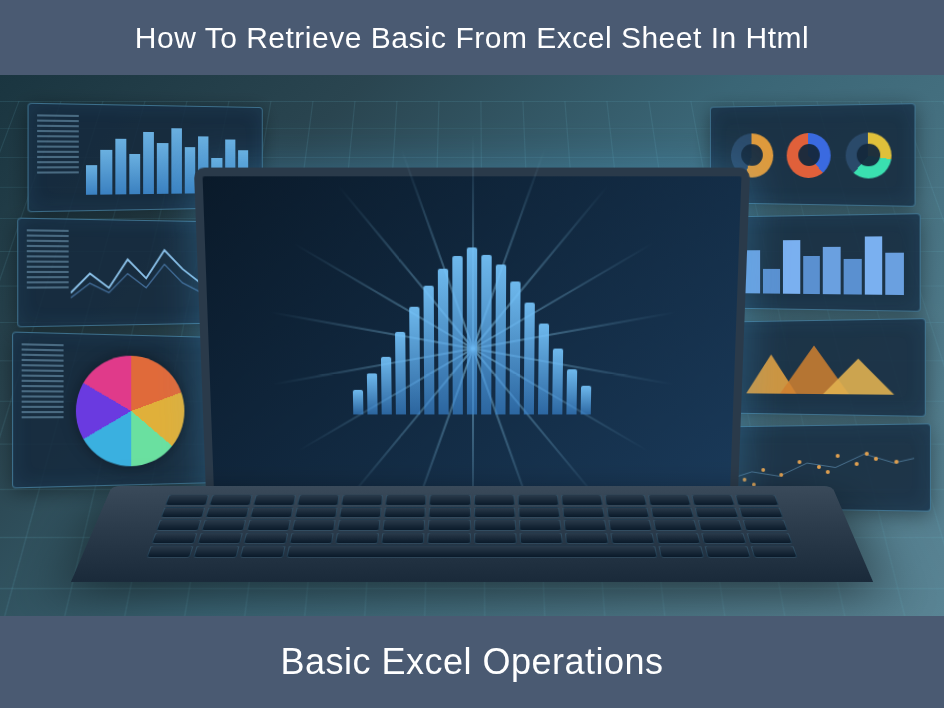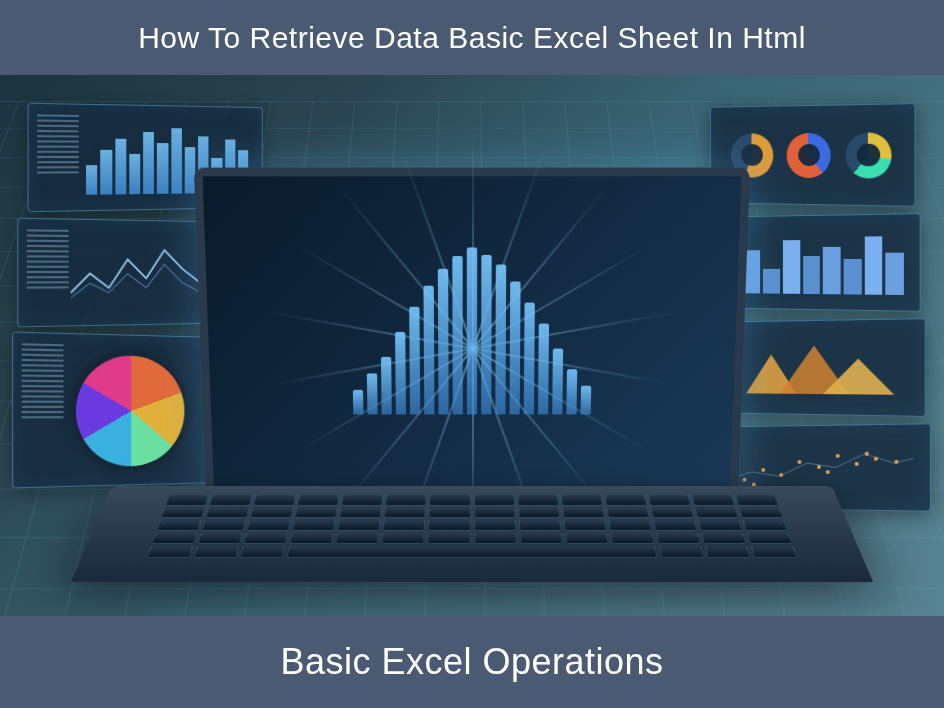--- a/index.html
+++ b/index.html
@@ -245,21 +245,21 @@
       width: 4px;
       height: 4px;
       border-radius: 50%;
       background: #e0a050;
     }
   </style>
 </head>
 <body>
 
 <div class="banner banner-top">
-  <span>How To Retrieve Data Basic Excel Sheet In Html</span>
+  <span>How To Retrieve Basic From Excel Sheet In Html</span>
 </div>
 
 <div class="illustration">
   <div class="grid-bg"></div>
 
   <div class="panel panel-left-1">
     <div class="text-list">
       <div class="text-line"></div>
         <div class="text-line"></div>
         <div class="text-line"></div>

